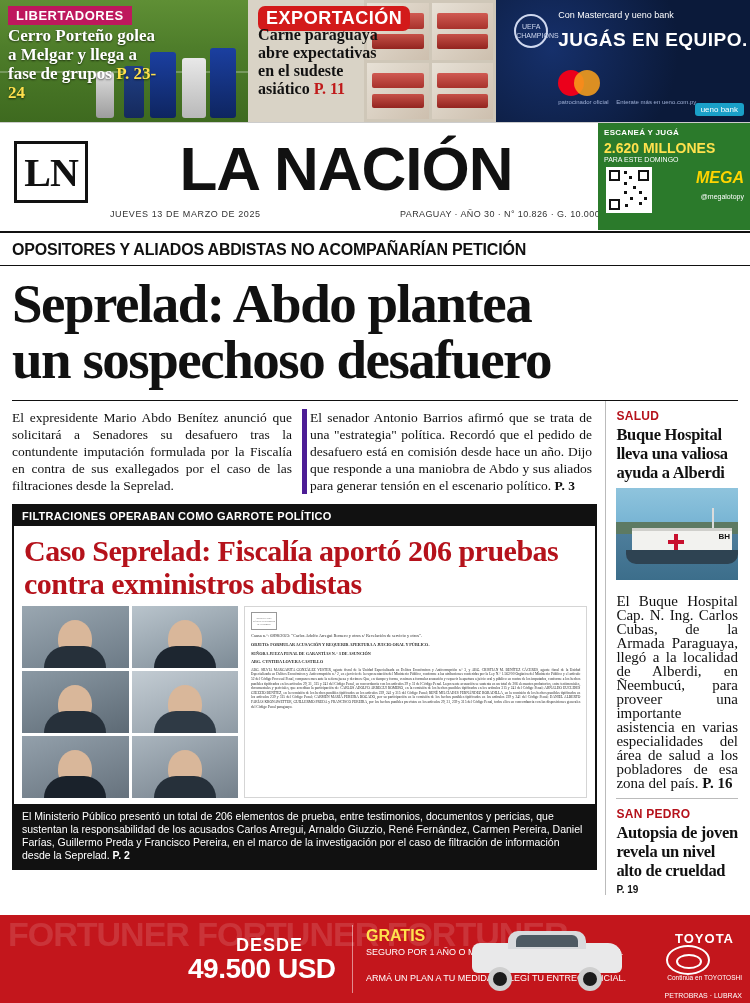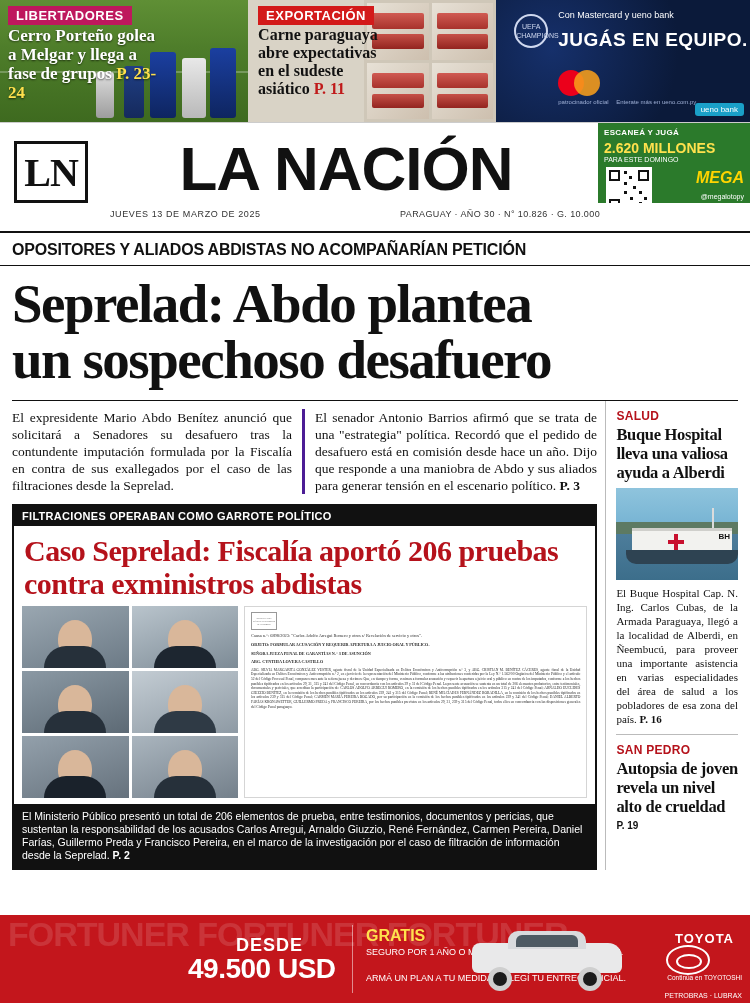--- a/index.html
+++ b/index.html
@@ -33,22 +33,22 @@
   .pitch:before{content:"";position:absolute;left:0;right:0;top:58%;height:2px;background:rgba(255,255,255,.25);}
   .player{position:absolute;bottom:4px;border-radius:3px;}
   .p1{left:150px;width:26px;height:66px;background:linear-gradient(180deg,#1b3fa0,#0e2560);}
   .p2{left:182px;width:24px;height:60px;background:linear-gradient(180deg,#e8e8e8,#b9b9b9);}
   .p3{left:210px;width:26px;height:70px;background:linear-gradient(180deg,#1b3fa0,#0e2560);}
   .p4{left:124px;width:20px;height:52px;background:linear-gradient(180deg,#203f86,#152a5c);}
   .p0{left:96px;width:18px;height:46px;background:linear-gradient(180deg,#dedede,#9d9d9d);}
 
   .exp-tag{
     position:absolute;top:6px;left:10px;background:#d31a1a;color:#fff;
-    font-family:"Liberation Sans",sans-serif;font-weight:bold;font-size:13px;
-    letter-spacing:.5px;padding:2px 8px;z-index:5;
+    font-family:"Liberation Sans",sans-serif;font-weight:bold;font-size:18px;
+    letter-spacing:.5px;padding:2px 8px;z-index:5;border-radius:7px;
   }
   .exp-head{
     position:absolute;top:26px;left:10px;width:128px;color:#111;
     font-weight:bold;font-size:16px;line-height:18px;z-index:5;
   }
   .exp-head .pg{color:#c01a1a;}
   .meatgrid{position:absolute;right:0;top:0;width:132px;height:122px;
     background:#cfc7b8;display:grid;grid-template-columns:1fr 1fr;grid-template-rows:1fr 1fr;gap:3px;padding:3px;box-sizing:border-box;}
   .meatcell{background:linear-gradient(135deg,#e7e1d6,#cdbfae);position:relative;overflow:hidden;}
   .meatcell:before{content:"";position:absolute;left:8%;top:18%;width:84%;height:28%;
@@ -88,21 +88,21 @@
   }
   .ln-date{
     position:absolute;left:110px;top:86px;font-family:"Liberation Sans",sans-serif;
     font-size:9px;letter-spacing:.6px;color:#333;
   }
   .ln-meta{
     position:absolute;left:400px;top:86px;font-family:"Liberation Sans",sans-serif;
     font-size:9px;letter-spacing:.4px;color:#333;
   }
   .promo{
-    position:absolute;right:0;top:0;width:152px;height:80px;background:#2b7a2b;overflow:hidden;margin-left:40px;
+    position:absolute;right:0;top:0;width:152px;height:107px;background:#2b7a2b;overflow:hidden;margin-left:40px;
   }
   .promo-l1{position:absolute;left:6px;top:5px;color:#fff;font-family:"Liberation Sans",sans-serif;
     font-size:8px;font-weight:bold;letter-spacing:.3px;}
   .promo-l2{position:absolute;left:6px;top:17px;color:#ffe14d;font-family:"Liberation Sans",sans-serif;
     font-size:14px;font-weight:bold;}
   .promo-l3{position:absolute;left:6px;top:33px;color:#fff;font-family:"Liberation Sans",sans-serif;font-size:7px;}
   .qr{position:absolute;left:8px;top:44px;width:46px;height:46px;background:#fff;}
   .qr i{position:absolute;background:#111;}
   .mega{position:absolute;right:6px;top:46px;color:#ffd400;font-family:"Liberation Sans",sans-serif;
     font-weight:bold;font-size:16px;font-style:italic;}
@@ -119,21 +119,21 @@
   }
   .hr-thin{height:1px;background:#111;margin:4px 12px 0 12px;}
 
   
   .body-wrap{display:flex;padding:0 12px;box-sizing:border-box;}
   .left-col{width:592px;}
   .right-col{width:134px;padding-left:10px;border-left:1px solid #bbb;margin-left:8px;box-sizing:border-box;}
 
   .leads{display:flex;gap:10px;padding-top:8px;}
   .lead{width:280px;font-size:13.5px;line-height:17px;color:#111;text-align:justify;}
-  .lead.second{border-left:3px solid #4c1d95;padding-left:10px;width:282px;}
+  .lead.second{border-left:5px solid #4c1d95;padding-left:3px;width:282px;}
   .lead .pg{font-weight:bold;}
 
   
   .feature{border:2px solid #111;margin-top:10px;}
   .feat-kicker{
     background:#111;color:#fff;font-family:"Liberation Sans",sans-serif;font-weight:bold;
     font-size:11px;letter-spacing:.3px;padding:4px 8px;
   }
   .feat-title{
     color:#b5121b;font-family:"Liberation Serif",serif;font-weight:bold;font-size:30px;
@@ -181,21 +181,21 @@
   .rphoto .ship{position:absolute;left:16px;top:40px;width:100px;height:30px;background:#f2f2ef;
     border-top:3px solid #cfcfcb;}
   .rphoto .hull{position:absolute;left:10px;top:62px;width:112px;height:14px;background:#2e4352;border-radius:0 0 10px 10px;}
   .rphoto .cross{position:absolute;left:52px;top:46px;width:16px;height:16px;}
   .rphoto .cross:before,.rphoto .cross:after{content:"";position:absolute;background:#c8102e;}
   .rphoto .cross:before{left:6px;top:0;width:4px;height:16px;}
   .rphoto .cross:after{left:0;top:6px;width:16px;height:4px;}
   .rphoto .bh{position:absolute;right:8px;top:44px;color:#111;font-family:"Liberation Sans",sans-serif;
     font-size:8px;font-weight:bold;}
   .rphoto .mast{position:absolute;left:96px;top:20px;width:2px;height:22px;background:#dcdcdc;}
-  .rcap{font-size:11px;line-height:14px;padding-top:6px;color:#111;text-align:justify;}
+  .rcap{font-size:15px;line-height:14px;padding-top:14px;color:#111;text-align:justify;}
   .rcap .pg{font-weight:bold;}
   .rdiv{height:1px;background:#bbb;margin:8px 0 0 0;}
   .rpg{font-family:"Liberation Sans",sans-serif;font-weight:bold;font-size:10px;padding-top:4px;color:#111;}
 
   
   .ad{position:absolute;left:0;bottom:0;width:750px;height:88px;background:#c3161c;overflow:hidden;}
   .ad-ghost{position:absolute;left:8px;top:4px;color:rgba(255,255,255,.13);
     font-family:"Liberation Sans",sans-serif;font-weight:bold;font-size:34px;line-height:30px;letter-spacing:-1px;}
   .ad-desde{position:absolute;left:236px;top:20px;color:#fff;font-family:"Liberation Sans",sans-serif;
     font-weight:bold;font-size:18px;letter-spacing:1px;}

